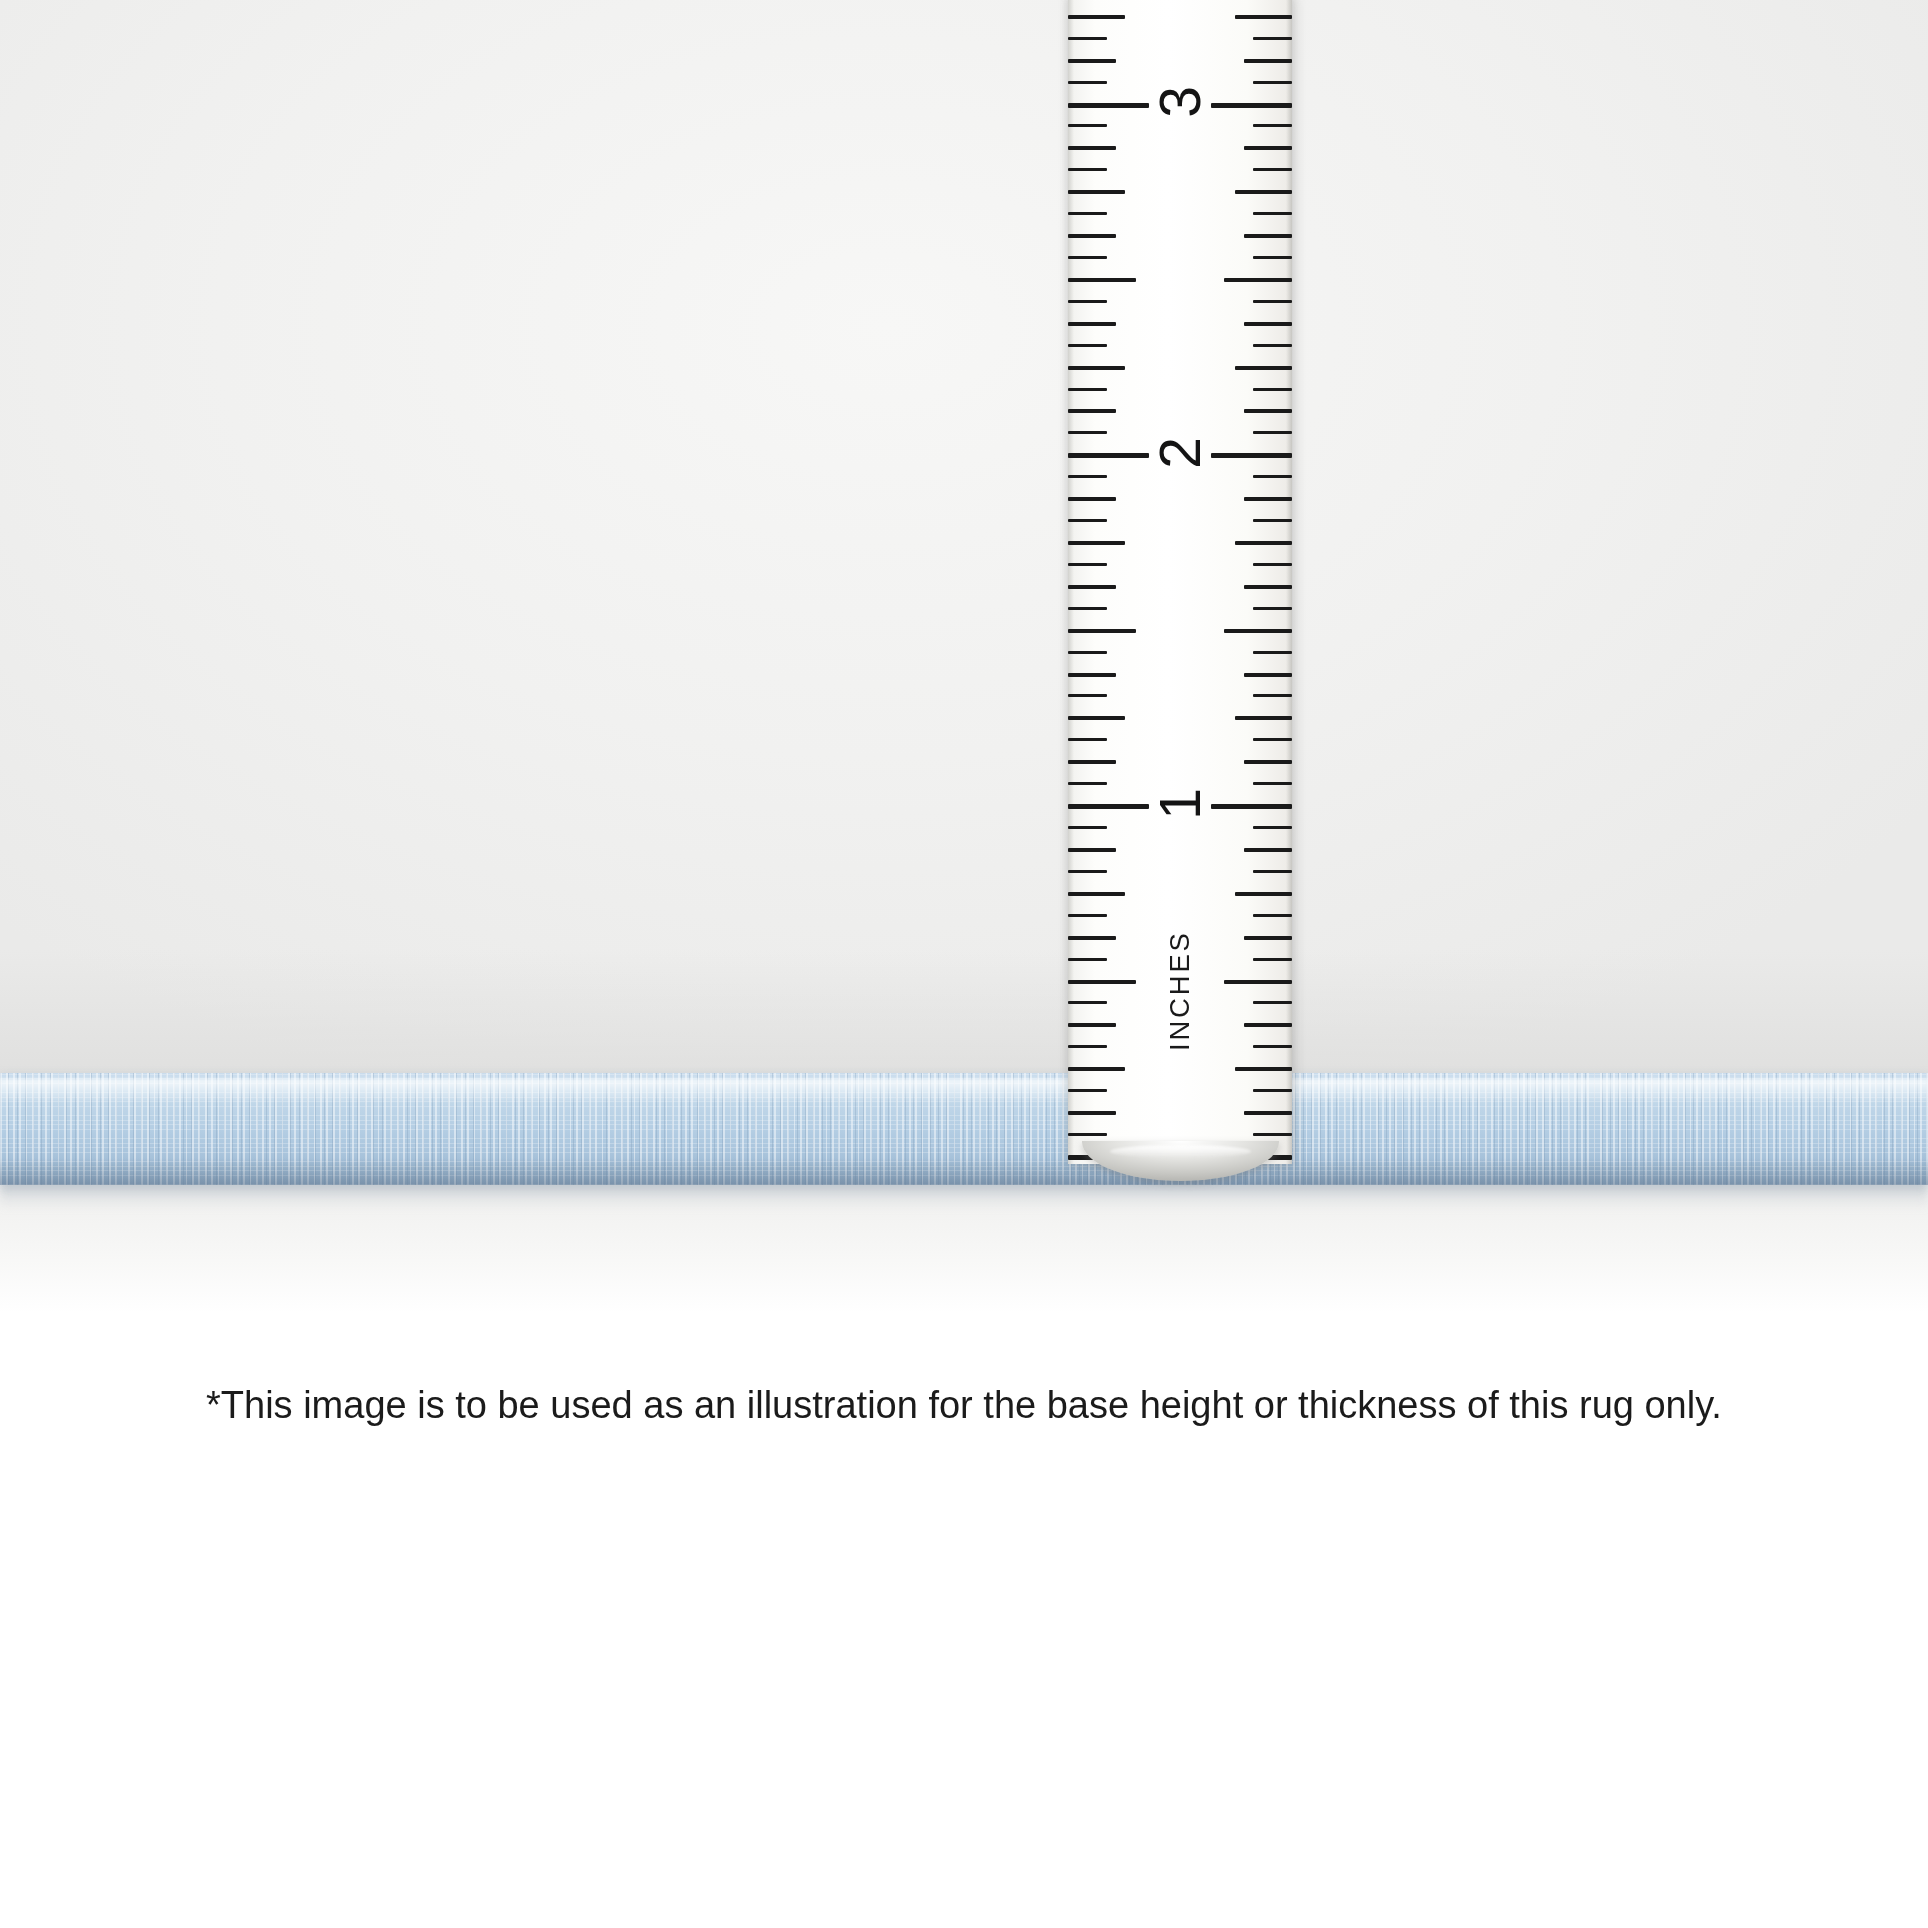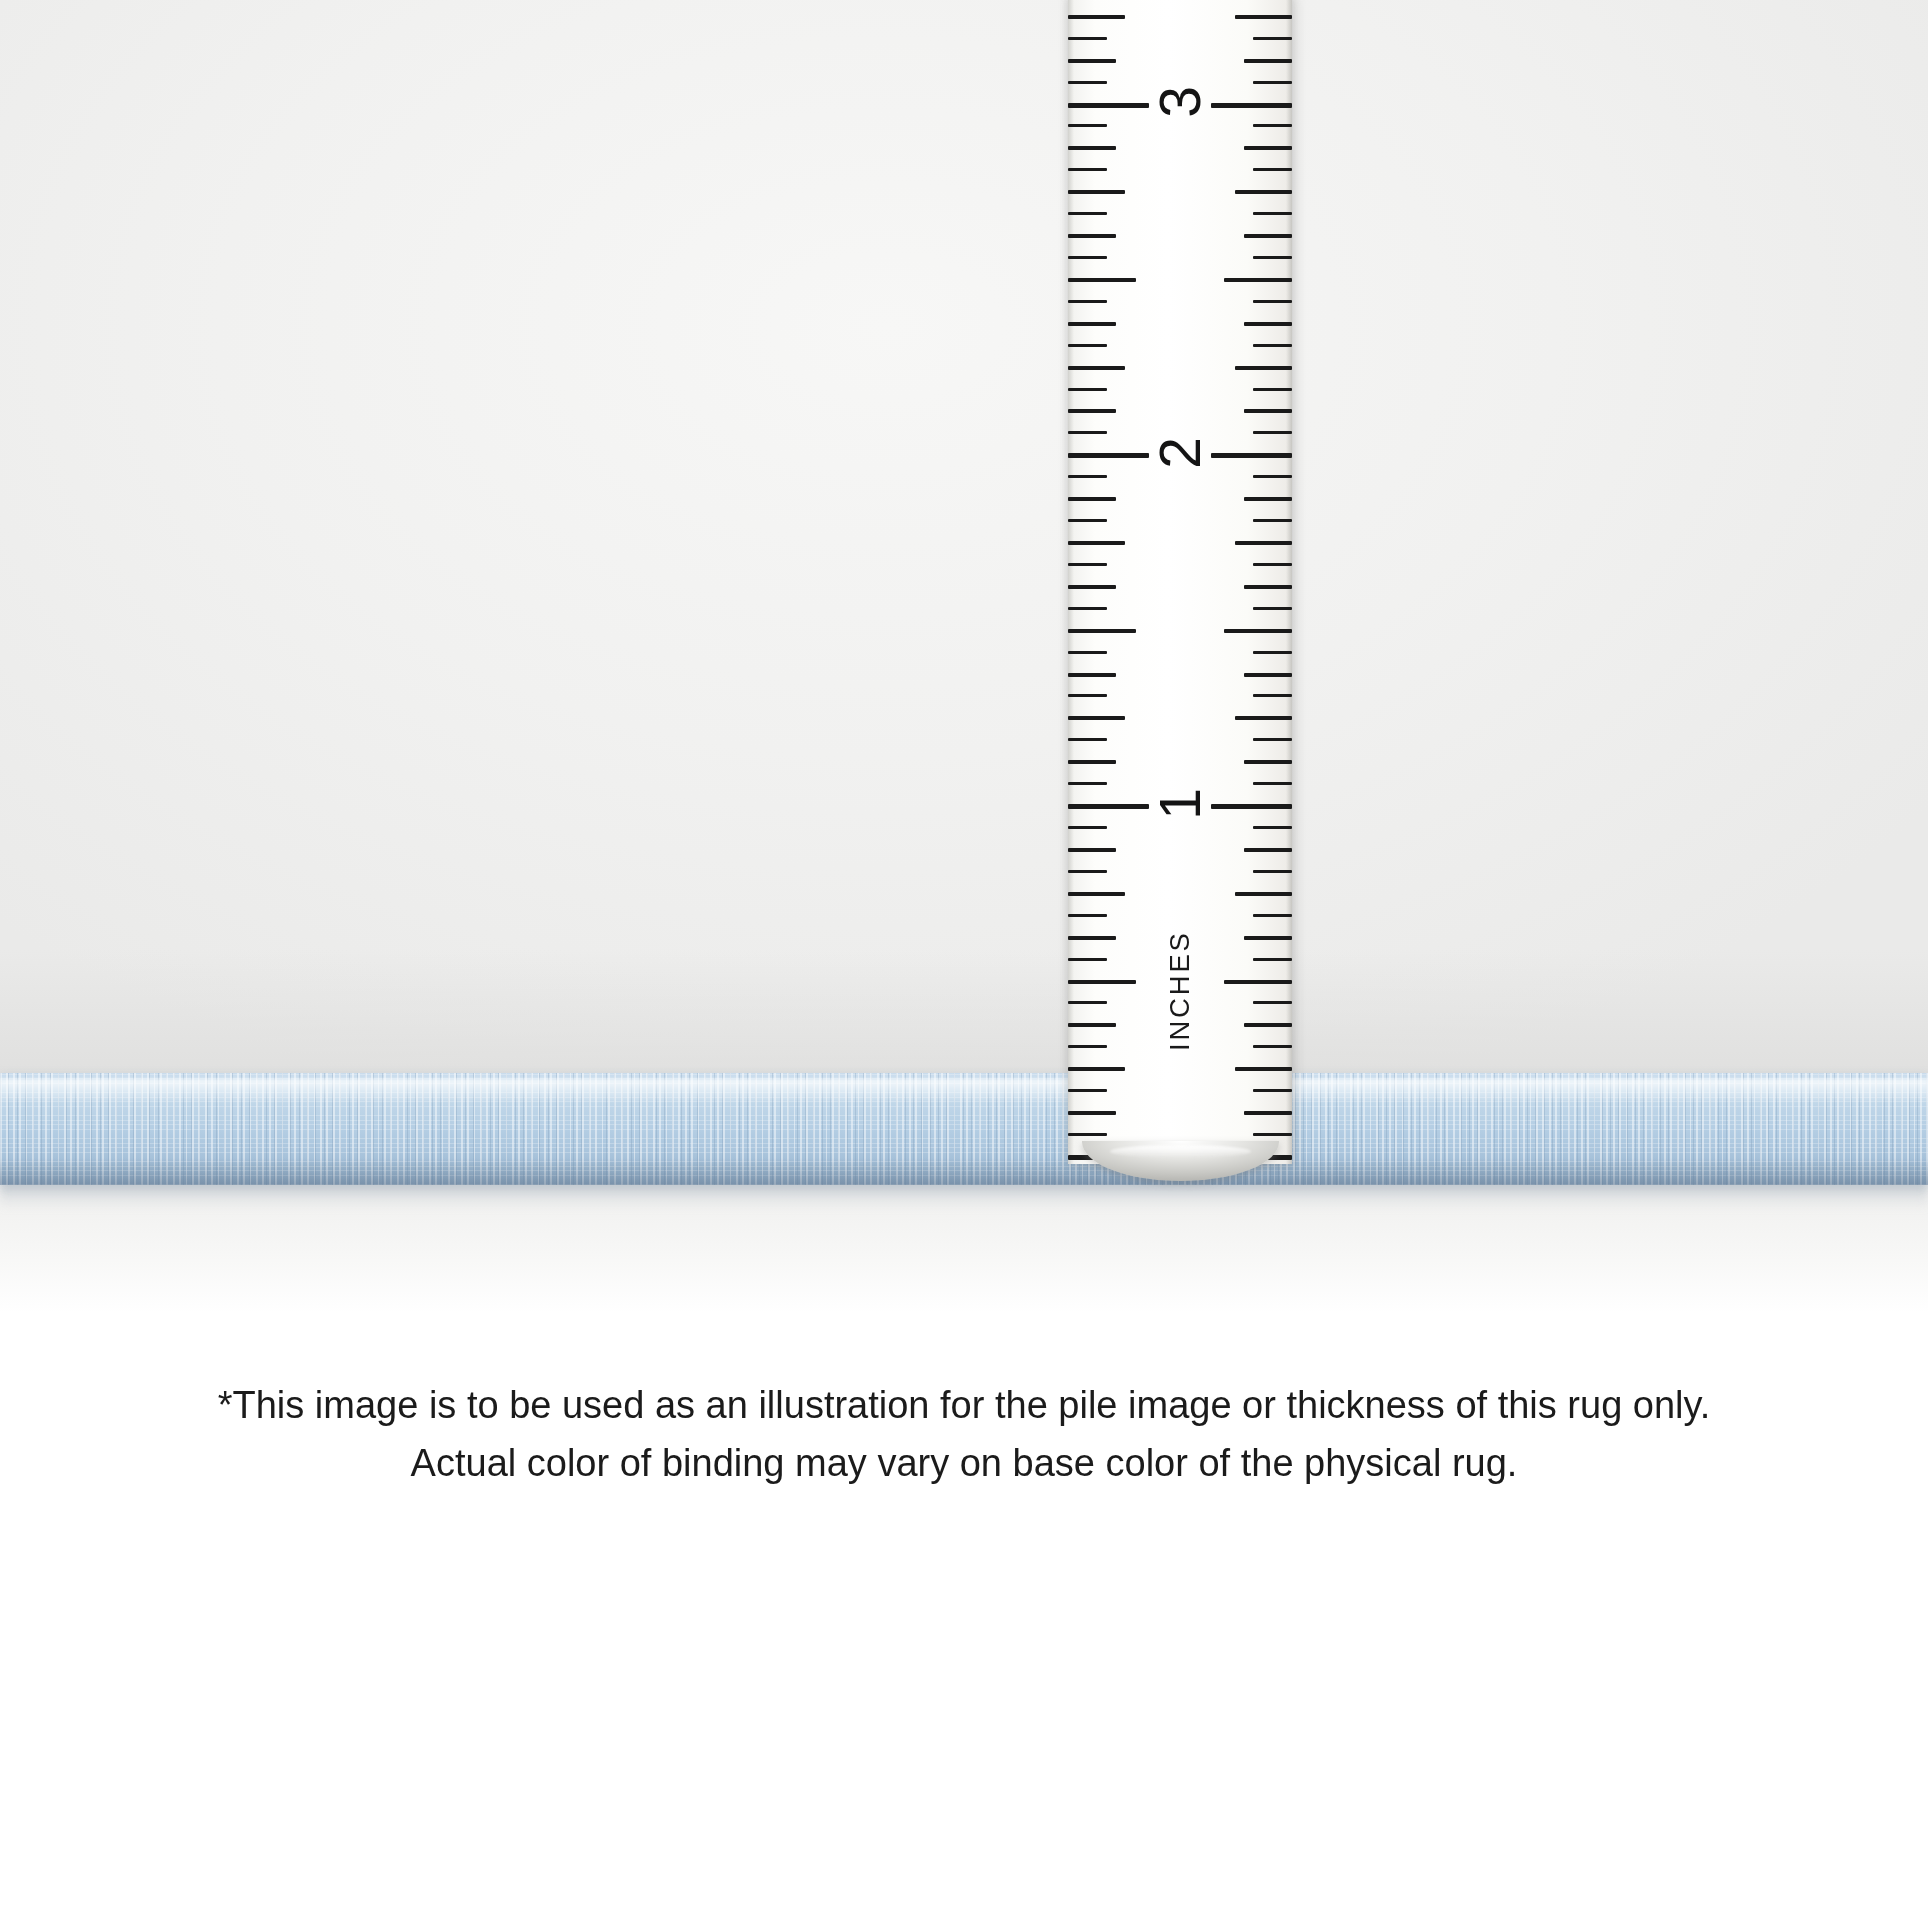--- a/index.html
+++ b/index.html
@@ -357,18 +357,17 @@
         <div class="num" style="left: 79px; width: 66px; text-align: center; top: 73px;">3</div>
       </div>
 
     <div class="ruler-tip">
       <div class="gloss"></div>
     </div>
 
   </div>
 
   <div class="caption">
-    <span class="line">*This image is to be used as an illustration for the pile image or thickness of this rug only.</span>
-    <span class="line">Actual color of binding may vary on base color of the physical rug.</span>
+    <span class="line">*This image is to be used as an illustration for the base height or thickness of this rug only.</span>
   </div>
 
 </div>
 
 
 </body></html>

